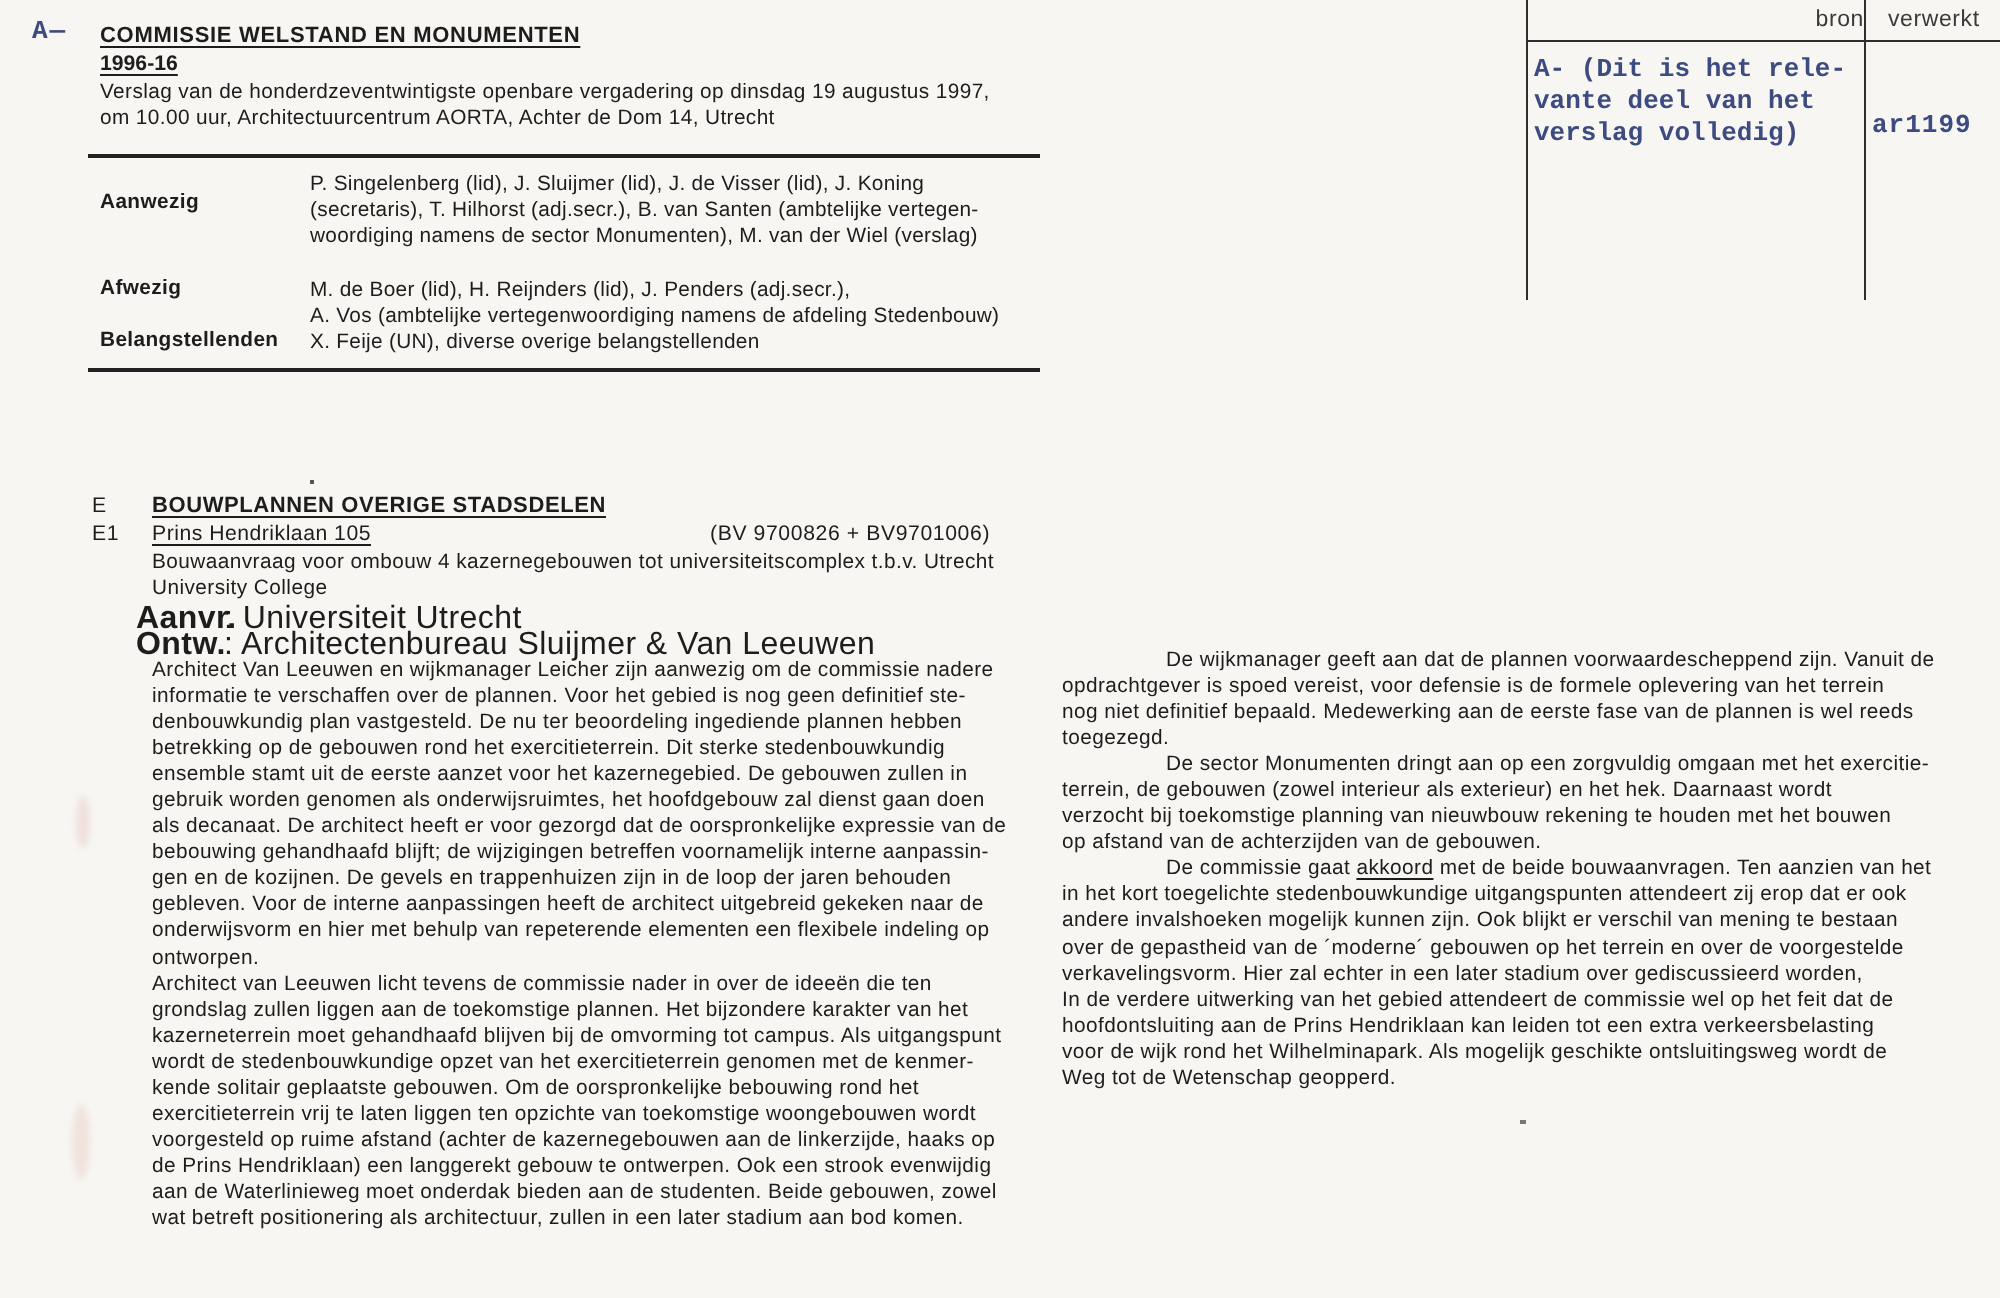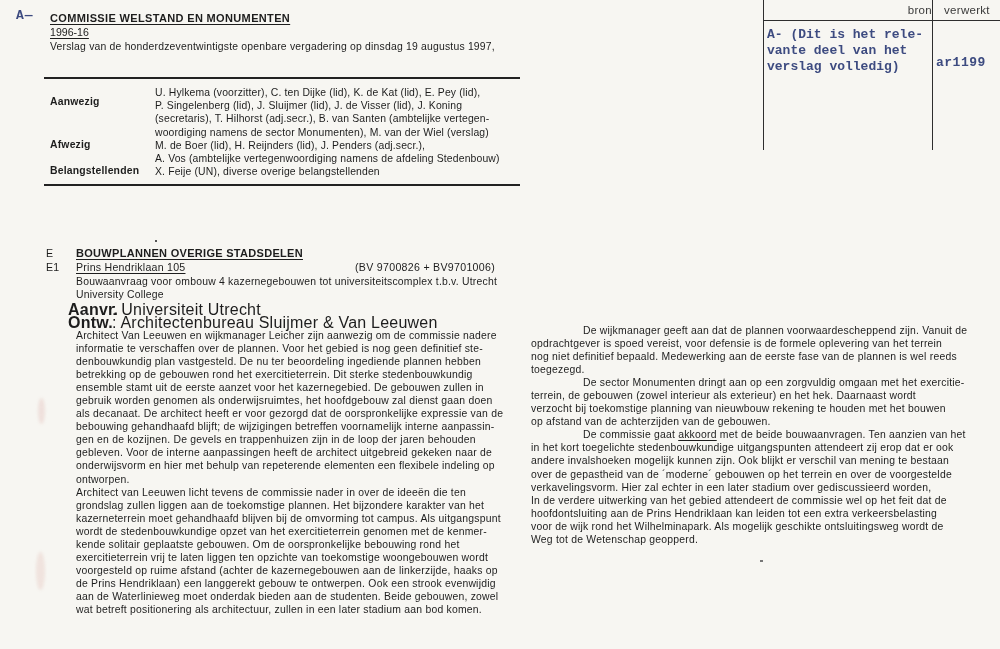--- a/index.html
+++ b/index.html
@@ -20,21 +20,21 @@
   .margin-mark{left:16px;top:8px;font-size:13px;letter-spacing:1px;}
   .stamp-v{width:1px;background:#2e2e2e;top:0;height:150px;}
   .stamp-h{height:1px;background:#2e2e2e;left:763px;width:237px;top:20px;}
   .stamp-head{top:4px;font-size:11.5px;color:#3a3a3a;letter-spacing:.3px;}
   .stamp-note{left:767px;top:27px;font-size:13px;line-height:16px;}
   .stamp-code{left:936px;top:55px;font-size:13px;letter-spacing:.5px;}
 
   
   .doc-title{left:50px;top:12px;font-size:11px;font-weight:bold;letter-spacing:.35px;
     text-decoration:underline;text-underline-offset:2px;}
-  .doc-number{left:50px;top:26px;font-size:10.6px;font-weight:normal;
+  .doc-number{left:50px;top:26px;font-size:10.6px;font-weight:bold;
     text-decoration:underline;text-underline-offset:2px;}
   .doc-intro{left:50px;top:40px;font-size:10.4px;line-height:13px;letter-spacing:.2px;}
 
   .rule{height:2px;background:#222;left:44px;width:476px;}
 
   .att-label{left:50px;font-size:10.4px;font-weight:bold;letter-spacing:.2px;}
   .att-lines{left:155px;font-size:10.4px;line-height:13.2px;letter-spacing:.15px;}
 
   .sec-code{left:46px;font-size:10.6px;letter-spacing:.3px;}
   .sec-title{left:76px;top:247px;font-size:11px;font-weight:bold;letter-spacing:.3px;
@@ -69,28 +69,28 @@
         <div class="tline">vante deel van het</div>
         <div class="tline">verslag volledig)</div>
       </div>
     <div class="abs ink stamp-code">ar1199</div>
   </div>
 
   <div class="abs doc-title">COMMISSIE WELSTAND EN MONUMENTEN</div>
   <div class="abs doc-number">1996-16</div>
   <div class="abs doc-intro">
       <div class="tline">Verslag van de honderdzeventwintigste openbare vergadering op dinsdag 19 augustus 1997,</div>
+      <div class="tline">om 10.00 uur, Architectuurcentrum AORTA, Achter de Dom 14, Utrecht</div>
     </div>
 
   <div class="abs rule" style="top:77px;"></div>
 
   <div>
     <div class="abs att-label" style="top:96px;">Aanwezig</div>
     <div class="abs att-lines" style="top:86px;">
-        <div class="tline">U. Hylkema (voorzitter), C. ten Dijke (lid), K. de Kat (lid), E. Pey (lid),</div>
         <div class="tline">P. Singelenberg (lid), J. Sluijmer (lid), J. de Visser (lid), J. Koning</div>
         <div class="tline">(secretaris), T. Hilhorst (adj.secr.), B. van Santen (ambtelijke vertegen-</div>
         <div class="tline">woordiging namens de sector Monumenten), M. van der Wiel (verslag)</div>
       </div>
     <div class="abs att-label" style="top:138.8px;">Afwezig</div>
     <div class="abs att-lines" style="top:138.8px;">
         <div class="tline">M. de Boer (lid), H. Reijnders (lid), J. Penders (adj.secr.),</div>
         <div class="tline">A. Vos (ambtelijke vertegenwoordiging namens de afdeling Stedenbouw)</div>
       </div>
     <div class="abs att-label" style="top:165.2px;">Belangstellenden</div>

